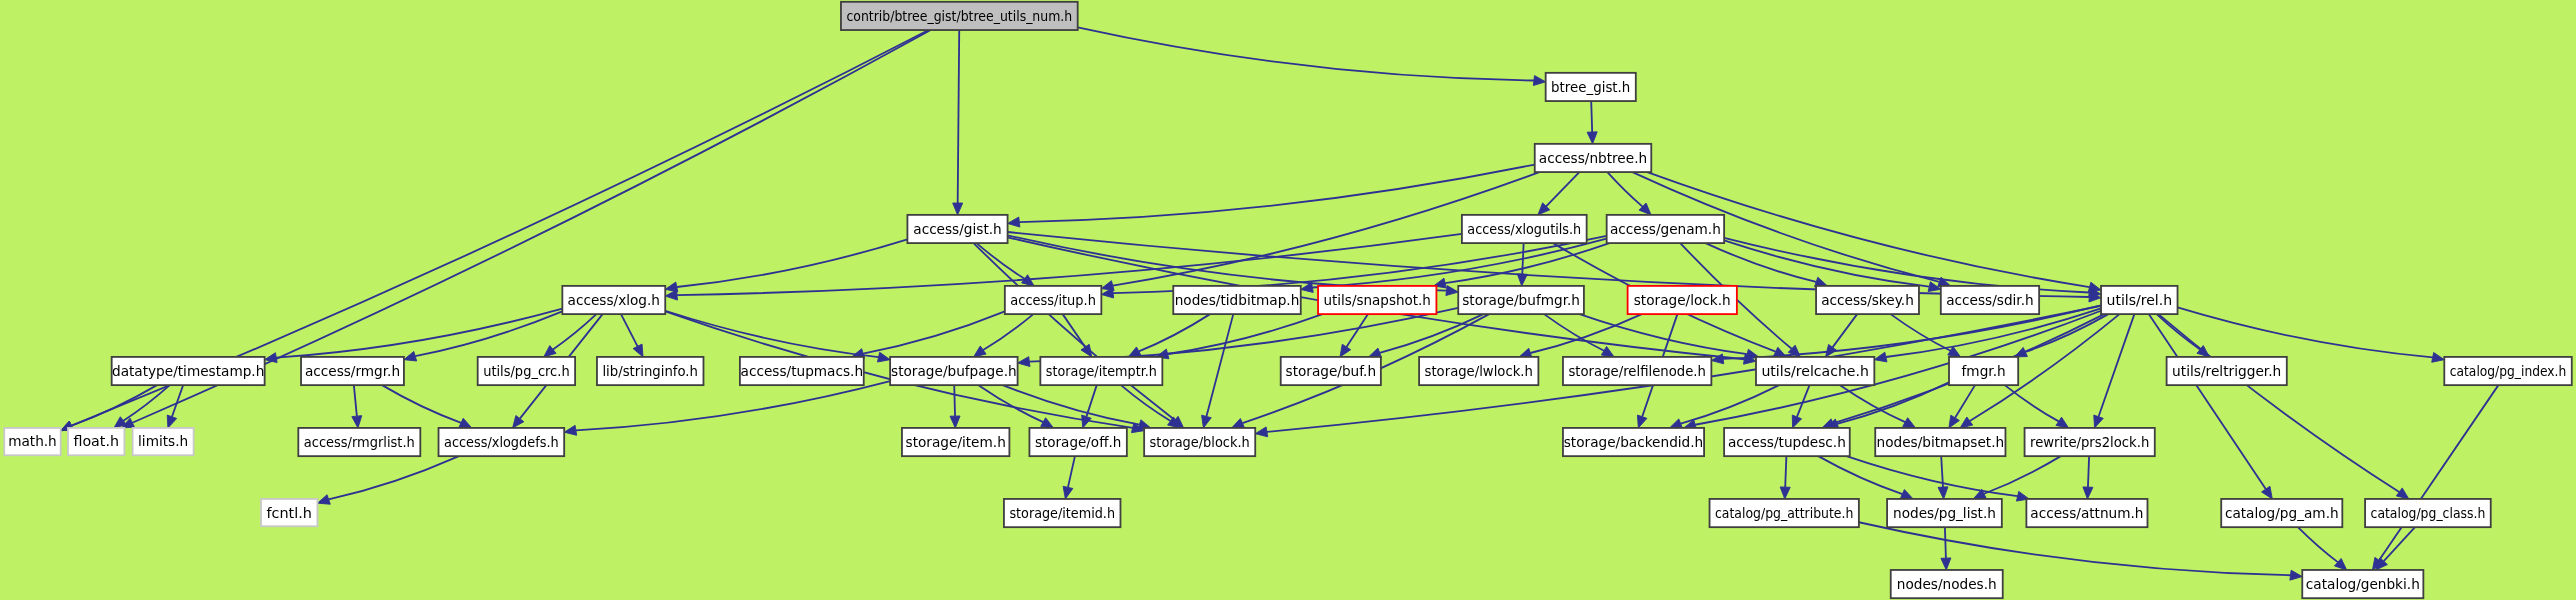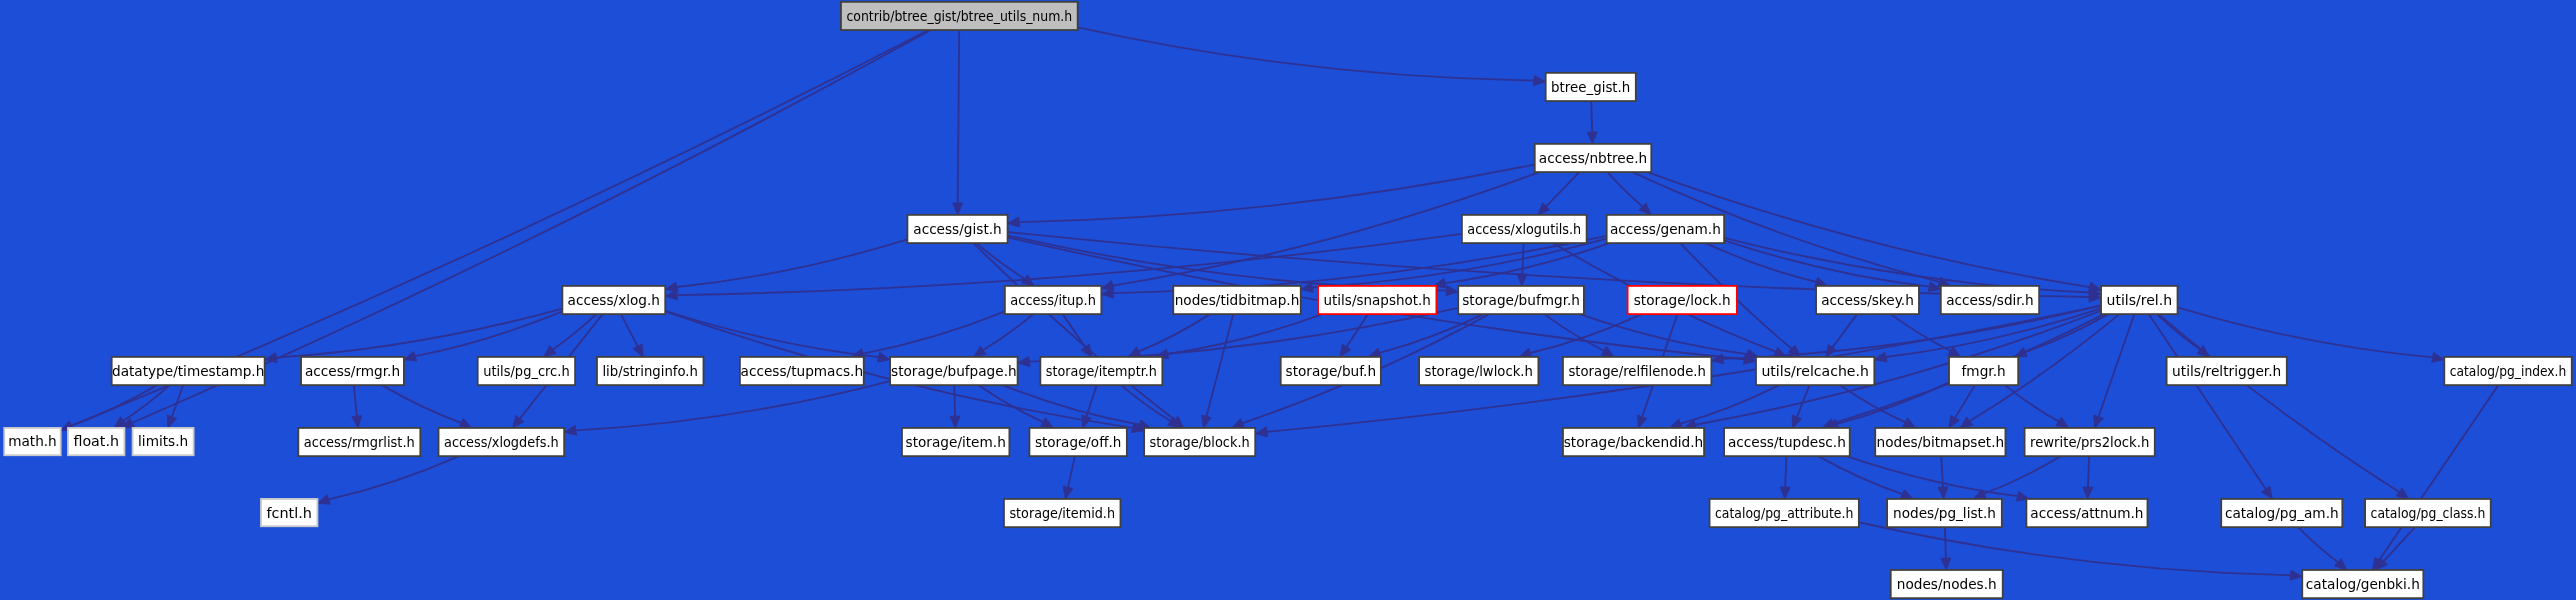--- a/index.html
+++ b/index.html
@@ -4,21 +4,21 @@
 <style>
   html, body {
     margin: 0;
     padding: 0;
     background: #ffffff;
   }
   #graph-root {
     position: relative;
     width: 2576px;
     height: 600px;
-    background: #1d4ed8;
+    background: #bef264;
     font-family: "DejaVu Sans", sans-serif;
     text-decoration: underline;
   }
   svg#graph-svg {
     position: absolute;
     top: 0; left: 0;
     width: 2576px;
     height: 600px;
     display: block;
   }

